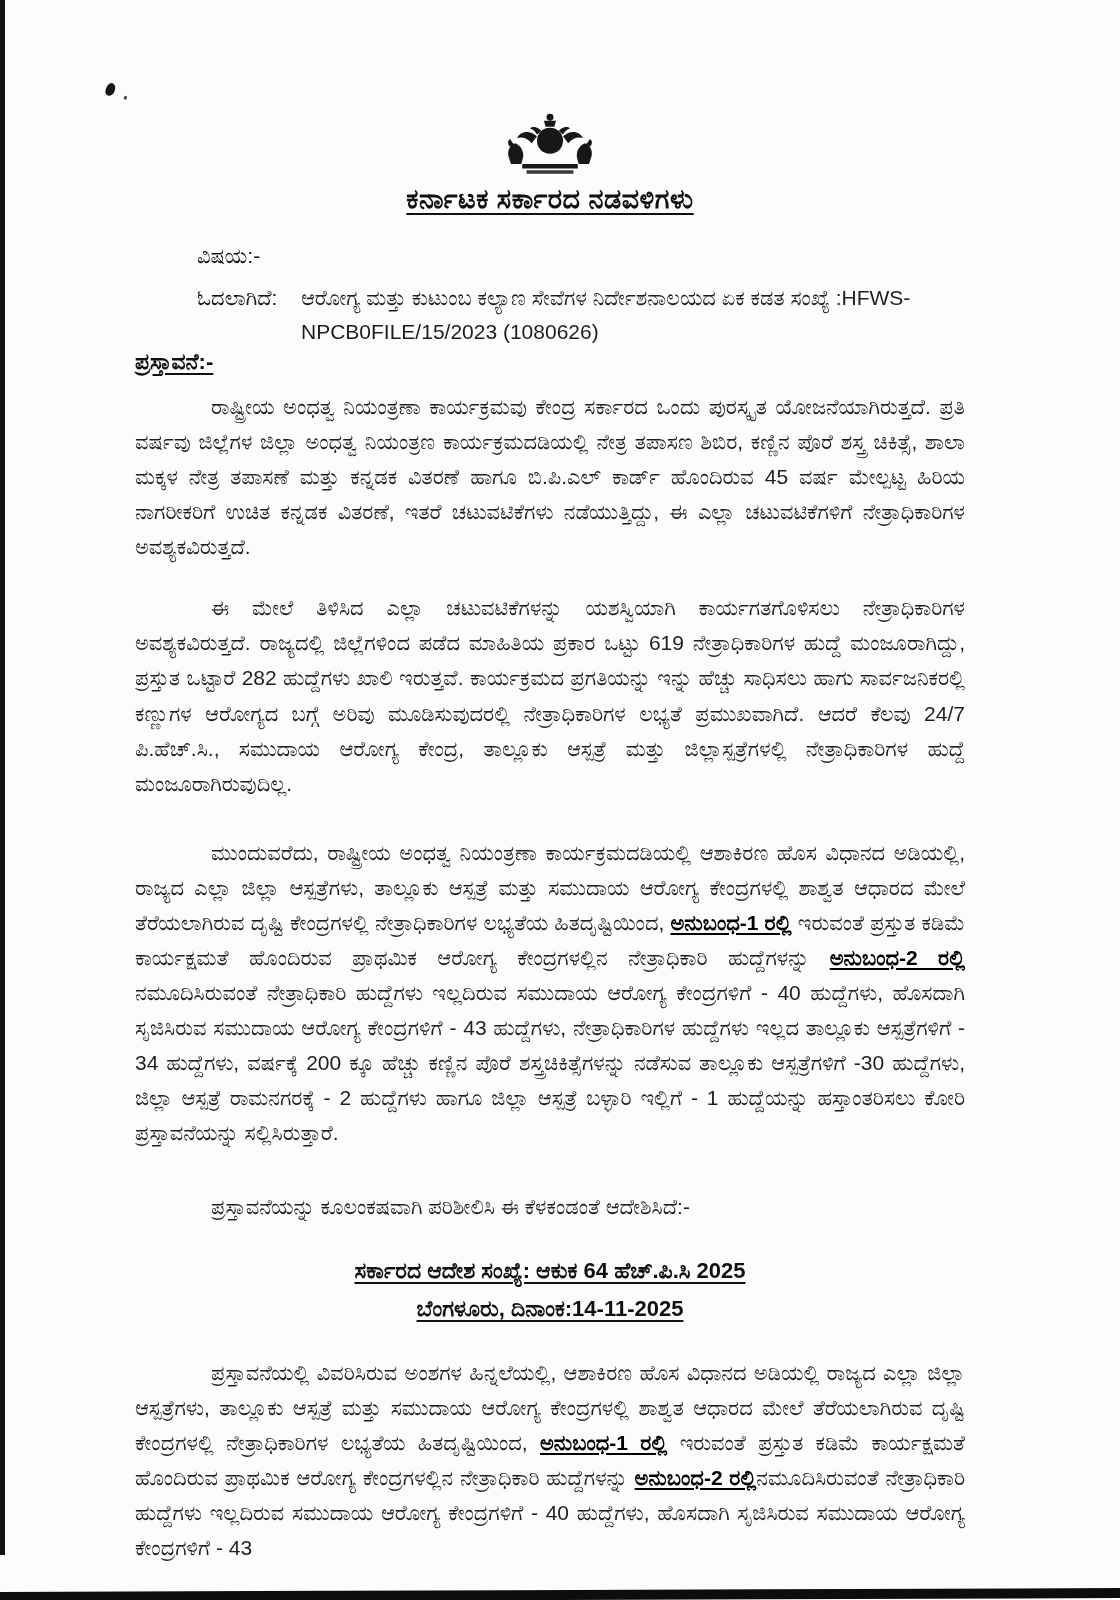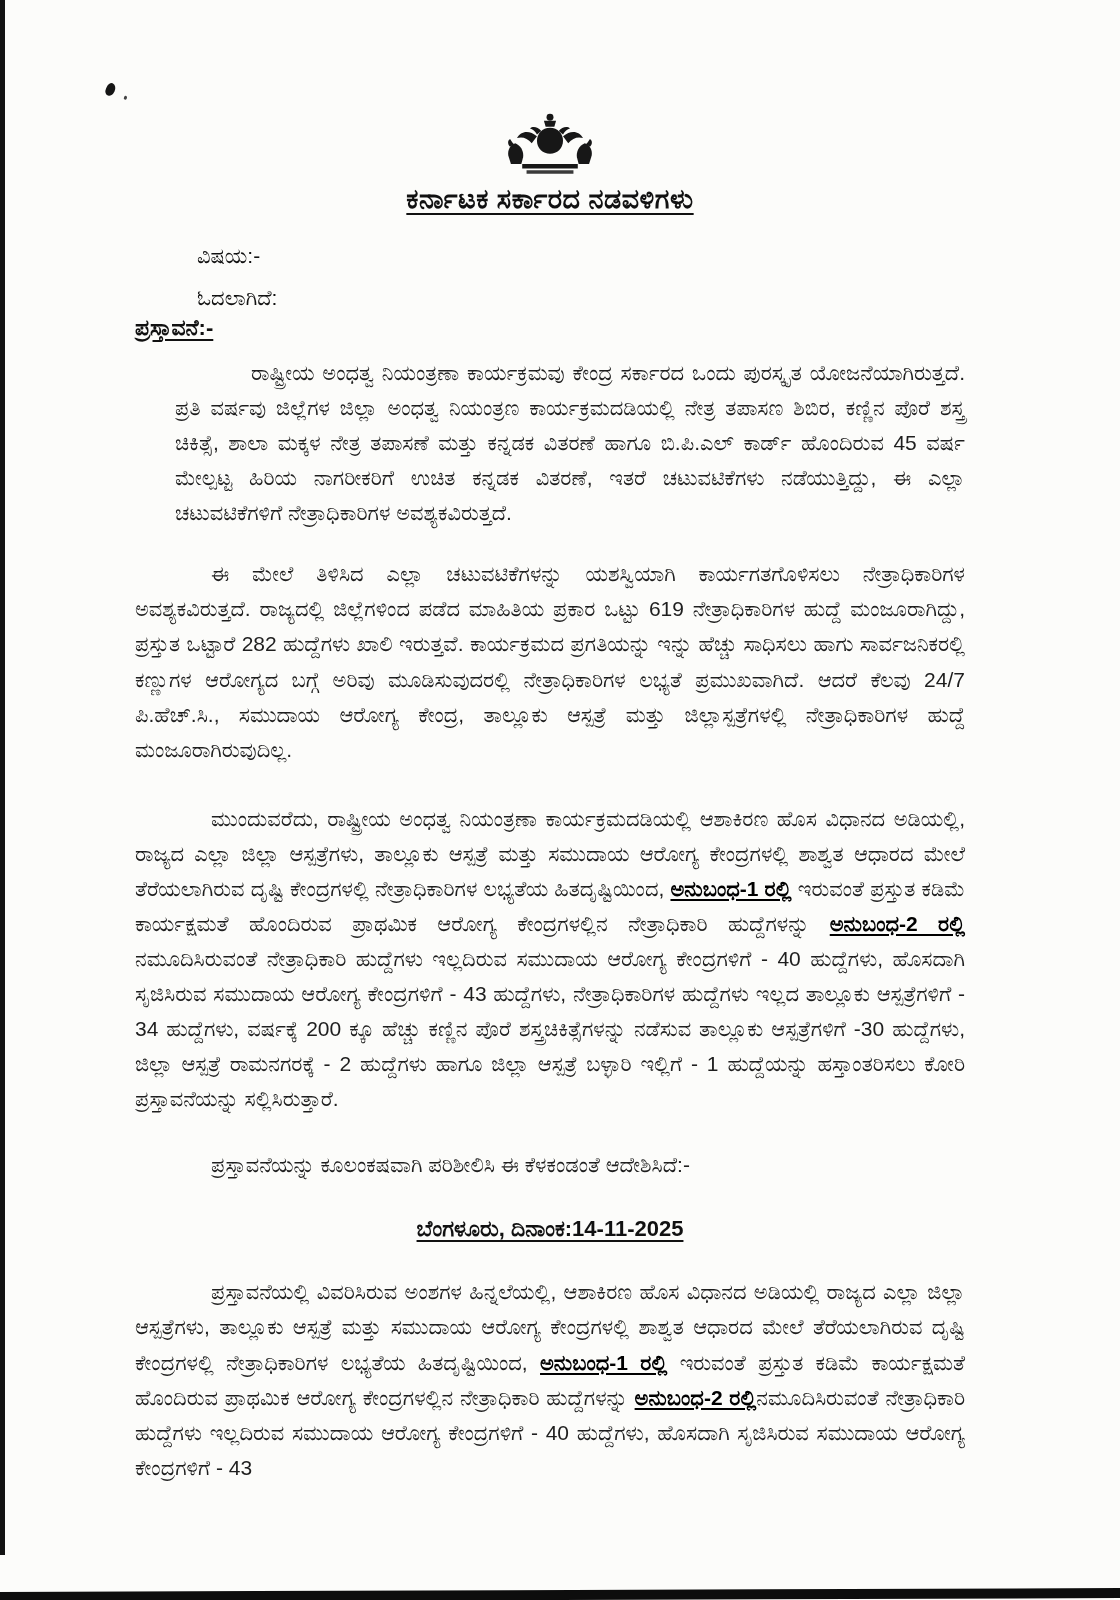--- a/index.html
+++ b/index.html
@@ -70,34 +70,34 @@
     text-underline-offset: 4px;
   }
 
   .para {
     font-size: 21px;
     line-height: 1.67;
     text-align: justify;
     text-indent: 76px;
     margin: 0;
   }
-  .para-1 { margin-top: 14px; margin-left: 40px; }
+  .para-1 { margin-top: 14px; }
   .para-2 { margin-top: 26px; }
   .para-3 { margin-top: 34px; }
   .para-4 { margin-top: 26px; }
 
   .annex-ref {
     font-weight: 700;
     color: #000000;
     text-decoration: underline;
     text-underline-offset: 3px;
   }
 
   .order-intro {
-    margin-top: 32px;
+    margin-top: 40px;
     font-size: 21px;
     line-height: 1.6;
     text-indent: 76px;
   }
 
   .go-block {
     margin-top: 28px;
     text-align: center;
     font-size: 22px;
     font-weight: 700;
@@ -145,33 +145,35 @@
     </div>
 
     <div class="doc-title">ಕರ್ನಾಟಕ ಸರ್ಕಾರದ ನಡವಳಿಗಳು</div>
 
     <div class="ref-block">
       <div class="ref-row">
         <span class="ref-label">ವಿಷಯ:-</span>
       </div>
       <div class="ref-row">
         <span class="ref-label">ಓದಲಾಗಿದೆ:</span>
+        <span class="ref-text">ಆರೋಗ್ಯ ಮತ್ತು ಕುಟುಂಬ ಕಲ್ಯಾಣ ಸೇವೆಗಳ ನಿರ್ದೇಶನಾಲಯದ ಏಕ ಕಡತ ಸಂಖ್ಯೆ :HFWS-NPCB0FILE/15/2023 (1080626)</span>
       </div>
     </div>
 
     <div class="section-heading">ಪ್ರಸ್ತಾವನೆ:-</div>
 
     <p class="para para-1">ರಾಷ್ಟ್ರೀಯ ಅಂಧತ್ವ ನಿಯಂತ್ರಣಾ ಕಾರ್ಯಕ್ರಮವು ಕೇಂದ್ರ ಸರ್ಕಾರದ ಒಂದು ಪುರಸ್ಕೃತ ಯೋಜನೆಯಾಗಿರುತ್ತದೆ. ಪ್ರತಿ ವರ್ಷವು ಜಿಲ್ಲೆಗಳ ಜಿಲ್ಲಾ ಅಂಧತ್ವ ನಿಯಂತ್ರಣ ಕಾರ್ಯಕ್ರಮದಡಿಯಲ್ಲಿ ನೇತ್ರ ತಪಾಸಣ ಶಿಬಿರ, ಕಣ್ಣಿನ ಪೊರೆ ಶಸ್ತ್ರ ಚಿಕಿತ್ಸೆ, ಶಾಲಾ ಮಕ್ಕಳ ನೇತ್ರ ತಪಾಸಣೆ ಮತ್ತು ಕನ್ನಡಕ ವಿತರಣೆ ಹಾಗೂ ಬಿ.ಪಿ.ಎಲ್ ಕಾರ್ಡ್ ಹೊಂದಿರುವ 45 ವರ್ಷ ಮೇಲ್ಪಟ್ಟ ಹಿರಿಯ ನಾಗರೀಕರಿಗೆ ಉಚಿತ ಕನ್ನಡಕ ವಿತರಣೆ, ಇತರೆ ಚಟುವಟಿಕೆಗಳು ನಡೆಯುತ್ತಿದ್ದು, ಈ ಎಲ್ಲಾ ಚಟುವಟಿಕೆಗಳಿಗೆ ನೇತ್ರಾಧಿಕಾರಿಗಳ ಅವಶ್ಯಕವಿರುತ್ತದೆ.</p>
 
     <p class="para para-2">ಈ ಮೇಲೆ ತಿಳಿಸಿದ ಎಲ್ಲಾ ಚಟುವಟಿಕೆಗಳನ್ನು ಯಶಸ್ವಿಯಾಗಿ ಕಾರ್ಯಗತಗೊಳಿಸಲು ನೇತ್ರಾಧಿಕಾರಿಗಳ ಅವಶ್ಯಕವಿರುತ್ತದೆ. ರಾಜ್ಯದಲ್ಲಿ ಜಿಲ್ಲೆಗಳಿಂದ ಪಡೆದ ಮಾಹಿತಿಯ ಪ್ರಕಾರ ಒಟ್ಟು 619 ನೇತ್ರಾಧಿಕಾರಿಗಳ ಹುದ್ದೆ ಮಂಜೂರಾಗಿದ್ದು, ಪ್ರಸ್ತುತ ಒಟ್ಟಾರೆ 282 ಹುದ್ದೆಗಳು ಖಾಲಿ ಇರುತ್ತವೆ. ಕಾರ್ಯಕ್ರಮದ ಪ್ರಗತಿಯನ್ನು ಇನ್ನು ಹೆಚ್ಚು ಸಾಧಿಸಲು ಹಾಗು ಸಾರ್ವಜನಿಕರಲ್ಲಿ ಕಣ್ಣುಗಳ ಆರೋಗ್ಯದ ಬಗ್ಗೆ ಅರಿವು ಮೂಡಿಸುವುದರಲ್ಲಿ ನೇತ್ರಾಧಿಕಾರಿಗಳ ಲಭ್ಯತೆ ಪ್ರಮುಖವಾಗಿದೆ. ಆದರೆ ಕೆಲವು 24/7 ಪಿ.ಹೆಚ್.ಸಿ., ಸಮುದಾಯ ಆರೋಗ್ಯ ಕೇಂದ್ರ, ತಾಲ್ಲೂಕು ಆಸ್ಪತ್ರೆ ಮತ್ತು ಜಿಲ್ಲಾಸ್ಪತ್ರೆಗಳಲ್ಲಿ ನೇತ್ರಾಧಿಕಾರಿಗಳ ಹುದ್ದೆ ಮಂಜೂರಾಗಿರುವುದಿಲ್ಲ.</p>
 
     <p class="para para-3"><span>ಮುಂದುವರೆದು, ರಾಷ್ಟ್ರೀಯ ಅಂಧತ್ವ ನಿಯಂತ್ರಣಾ ಕಾರ್ಯಕ್ರಮದಡಿಯಲ್ಲಿ ಆಶಾಕಿರಣ ಹೊಸ ವಿಧಾನದ ಅಡಿಯಲ್ಲಿ, ರಾಜ್ಯದ ಎಲ್ಲಾ ಜಿಲ್ಲಾ ಆಸ್ಪತ್ರೆಗಳು, ತಾಲ್ಲೂಕು ಆಸ್ಪತ್ರೆ ಮತ್ತು ಸಮುದಾಯ ಆರೋಗ್ಯ ಕೇಂದ್ರಗಳಲ್ಲಿ ಶಾಶ್ವತ ಆಧಾರದ ಮೇಲೆ ತೆರೆಯಲಾಗಿರುವ ದೃಷ್ಟಿ ಕೇಂದ್ರಗಳಲ್ಲಿ ನೇತ್ರಾಧಿಕಾರಿಗಳ ಲಭ್ಯತೆಯ ಹಿತದೃಷ್ಟಿಯಿಂದ,</span> <span class="annex-ref">ಅನುಬಂಧ-1 ರಲ್ಲಿ</span> <span>ಇರುವಂತೆ ಪ್ರಸ್ತುತ ಕಡಿಮೆ ಕಾರ್ಯಕ್ಷಮತೆ ಹೊಂದಿರುವ ಪ್ರಾಥಮಿಕ ಆರೋಗ್ಯ ಕೇಂದ್ರಗಳಲ್ಲಿನ ನೇತ್ರಾಧಿಕಾರಿ ಹುದ್ದೆಗಳನ್ನು</span> <span class="annex-ref">ಅನುಬಂಧ-2 ರಲ್ಲಿ</span> <span>ನಮೂದಿಸಿರುವಂತೆ ನೇತ್ರಾಧಿಕಾರಿ ಹುದ್ದೆಗಳು ಇಲ್ಲದಿರುವ ಸಮುದಾಯ ಆರೋಗ್ಯ ಕೇಂದ್ರಗಳಿಗೆ - 40 ಹುದ್ದೆಗಳು, ಹೊಸದಾಗಿ ಸೃಜಿಸಿರುವ ಸಮುದಾಯ ಆರೋಗ್ಯ ಕೇಂದ್ರಗಳಿಗೆ - 43 ಹುದ್ದೆಗಳು, ನೇತ್ರಾಧಿಕಾರಿಗಳ ಹುದ್ದೆಗಳು ಇಲ್ಲದ ತಾಲ್ಲೂಕು ಆಸ್ಪತ್ರೆಗಳಿಗೆ - 34 ಹುದ್ದೆಗಳು, ವರ್ಷಕ್ಕೆ 200 ಕ್ಕೂ ಹೆಚ್ಚು ಕಣ್ಣಿನ ಪೊರೆ ಶಸ್ತ್ರಚಿಕಿತ್ಸೆಗಳನ್ನು ನಡೆಸುವ ತಾಲ್ಲೂಕು ಆಸ್ಪತ್ರೆಗಳಿಗೆ -30 ಹುದ್ದೆಗಳು, ಜಿಲ್ಲಾ ಆಸ್ಪತ್ರೆ ರಾಮನಗರಕ್ಕೆ - 2 ಹುದ್ದೆಗಳು ಹಾಗೂ ಜಿಲ್ಲಾ ಆಸ್ಪತ್ರೆ ಬಳ್ಳಾರಿ ಇಲ್ಲಿಗೆ - 1 ಹುದ್ದೆಯನ್ನು ಹಸ್ತಾಂತರಿಸಲು ಕೋರಿ ಪ್ರಸ್ತಾವನೆಯನ್ನು ಸಲ್ಲಿಸಿರುತ್ತಾರೆ.</span></p>
 
     <div class="order-intro">ಪ್ರಸ್ತಾವನೆಯನ್ನು ಕೂಲಂಕಷವಾಗಿ ಪರಿಶೀಲಿಸಿ ಈ ಕೆಳಕಂಡಂತೆ ಆದೇಶಿಸಿದೆ:-</div>
 
     <div class="go-block">
+      <div class="go-line">ಸರ್ಕಾರದ ಆದೇಶ ಸಂಖ್ಯೆ: ಆಕುಕ 64 ಹೆಚ್.ಪಿ.ಸಿ 2025</div>
       <div class="go-line">ಬೆಂಗಳೂರು, ದಿನಾಂಕ:14-11-2025</div>
     </div>
 
     <p class="para para-4"><span>ಪ್ರಸ್ತಾವನೆಯಲ್ಲಿ ವಿವರಿಸಿರುವ ಅಂಶಗಳ ಹಿನ್ನಲೆಯಲ್ಲಿ, ಆಶಾಕಿರಣ ಹೊಸ ವಿಧಾನದ ಅಡಿಯಲ್ಲಿ ರಾಜ್ಯದ ಎಲ್ಲಾ ಜಿಲ್ಲಾ ಆಸ್ಪತ್ರೆಗಳು, ತಾಲ್ಲೂಕು ಆಸ್ಪತ್ರೆ ಮತ್ತು ಸಮುದಾಯ ಆರೋಗ್ಯ ಕೇಂದ್ರಗಳಲ್ಲಿ ಶಾಶ್ವತ ಆಧಾರದ ಮೇಲೆ ತೆರೆಯಲಾಗಿರುವ ದೃಷ್ಟಿ ಕೇಂದ್ರಗಳಲ್ಲಿ ನೇತ್ರಾಧಿಕಾರಿಗಳ ಲಭ್ಯತೆಯ ಹಿತದೃಷ್ಟಿಯಿಂದ,</span> <span class="annex-ref">ಅನುಬಂಧ-1 ರಲ್ಲಿ</span> <span>ಇರುವಂತೆ ಪ್ರಸ್ತುತ ಕಡಿಮೆ ಕಾರ್ಯಕ್ಷಮತೆ ಹೊಂದಿರುವ ಪ್ರಾಥಮಿಕ ಆರೋಗ್ಯ ಕೇಂದ್ರಗಳಲ್ಲಿನ ನೇತ್ರಾಧಿಕಾರಿ ಹುದ್ದೆಗಳನ್ನು</span> <span class="annex-ref">ಅನುಬಂಧ-2 ರಲ್ಲಿ</span><span>ನಮೂದಿಸಿರುವಂತೆ ನೇತ್ರಾಧಿಕಾರಿ ಹುದ್ದೆಗಳು ಇಲ್ಲದಿರುವ ಸಮುದಾಯ ಆರೋಗ್ಯ ಕೇಂದ್ರಗಳಿಗೆ - 40 ಹುದ್ದೆಗಳು, ಹೊಸದಾಗಿ ಸೃಜಿಸಿರುವ ಸಮುದಾಯ ಆರೋಗ್ಯ ಕೇಂದ್ರಗಳಿಗೆ - 43</span></p>
 
   </div>
 </div>
 
 </body></html>

